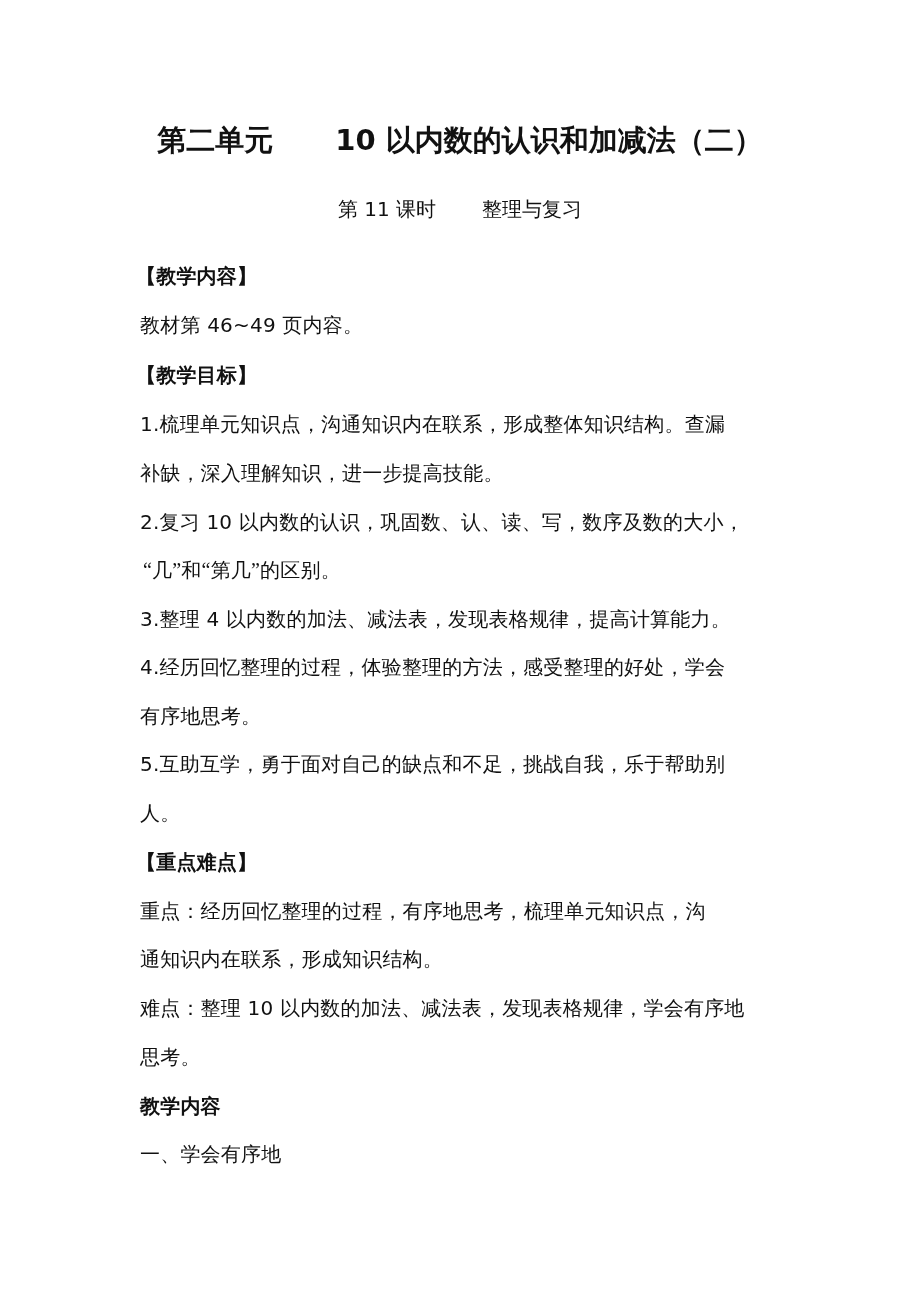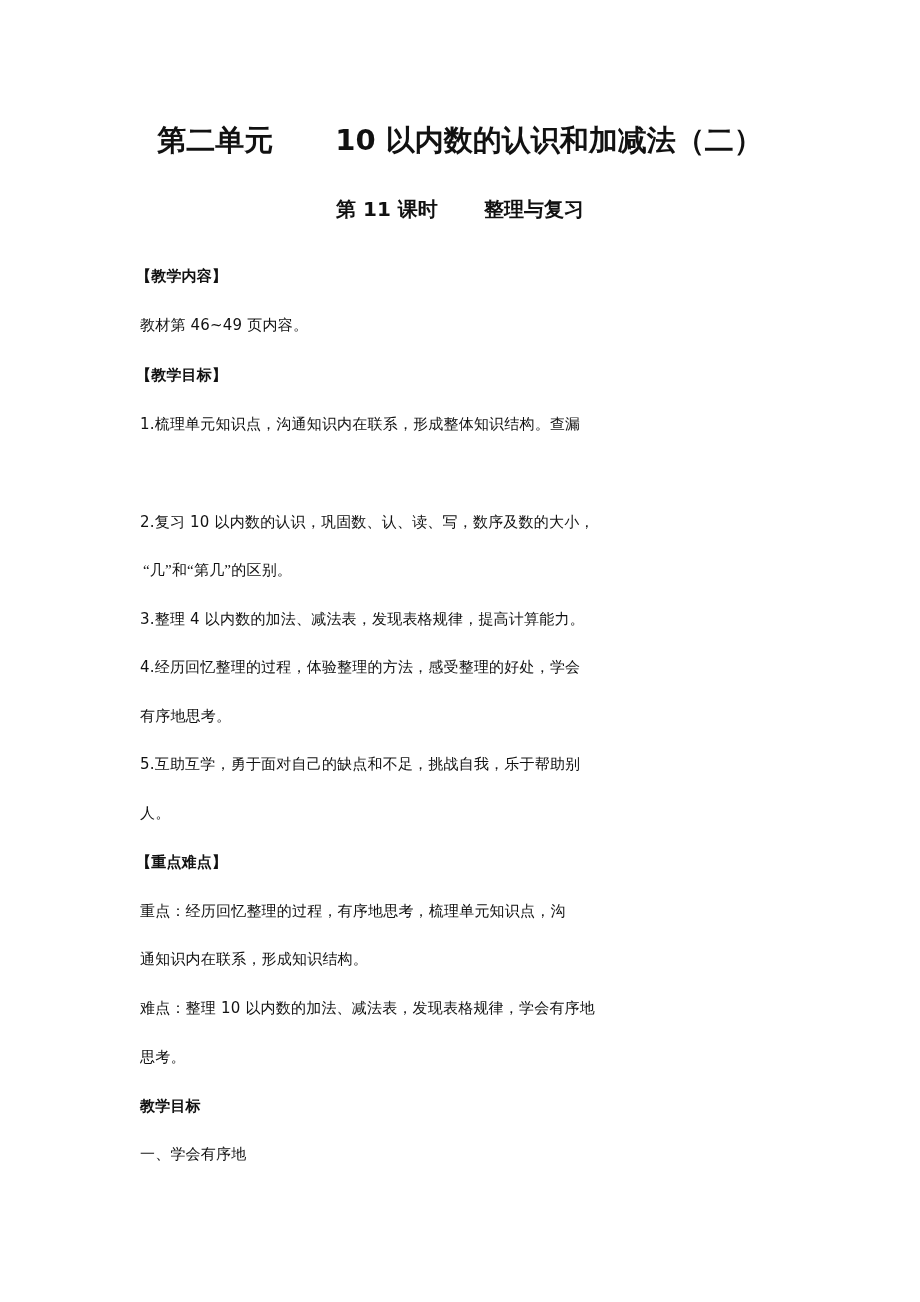--- a/index.html
+++ b/index.html
@@ -18,21 +18,21 @@
     .page {
       position: absolute;
       left: 0; top: 0;
       width: 920px;
       height: 1302px;
     }
     .line {
       position: absolute;
       left: 140px;
       white-space: nowrap;
-      font-size: 15px;
+      font-size: 20px;
       line-height: 24px;
       letter-spacing: 0.2px;
     }
     .title {
       position: absolute;
       top: 122px;
       left: 0;
       width: 920px;
       text-align: center;
       font-size: 29px;
@@ -42,21 +42,21 @@
     }
     .title .gap { display: inline-block; width: 62px; }
     .subtitle {
       position: absolute;
       top: 196px;
       left: 0;
       width: 920px;
       text-align: center;
       font-size: 20px;
       line-height: 26px;
-      font-weight: bold;
+      font-weight: normal;
       white-space: nowrap;
     }
     .subtitle .gap { display: inline-block; width: 46px; }
     .heading {
       font-weight: bold;
       left: 136px;
     }
     .indent-quote { left: 143px; font-family: Liberation Serif, serif; }
   </style>
 </head>
@@ -70,30 +70,31 @@
 
   <div class="subtitle">
     <span>第 11 课时</span><span class="gap"></span><span>整理与复习</span>
   </div>
 
   <div class="line heading" style="top:264px">【教学内容】</div>
   <div class="line" style="top:313px">教材第 46~49 页内容。</div>
 
   <div class="line heading" style="top:363px">【教学目标】</div>
   <div class="line" style="top:412px">1.梳理单元知识点，沟通知识内在联系，形成整体知识结构。查漏</div>
+  <div class="line" style="top:461px">补缺，深入理解知识，进一步提高技能。</div>
   <div class="line" style="top:510px">2.复习 10 以内数的认识，巩固数、认、读、写，数序及数的大小，</div>
   <div class="line indent-quote" style="top:558px">“几”和“第几”的区别。</div>
   <div class="line" style="top:607px">3.整理 4 以内数的加法、减法表，发现表格规律，提高计算能力。</div>
   <div class="line" style="top:655px">4.经历回忆整理的过程，体验整理的方法，感受整理的好处，学会</div>
   <div class="line" style="top:704px">有序地思考。</div>
   <div class="line" style="top:752px">5.互助互学，勇于面对自己的缺点和不足，挑战自我，乐于帮助别</div>
   <div class="line" style="top:801px">人。</div>
 
   <div class="line heading" style="top:850px">【重点难点】</div>
   <div class="line" style="top:899px">重点：经历回忆整理的过程，有序地思考，梳理单元知识点，沟</div>
   <div class="line" style="top:947px">通知识内在联系，形成知识结构。</div>
   <div class="line" style="top:996px">难点：整理 10 以内数的加法、减法表，发现表格规律，学会有序地</div>
   <div class="line" style="top:1045px">思考。</div>
 
-  <div class="line heading" style="top:1094px; left:140px">教学目标</div>
+  <div class="line heading" style="top:1094px; left:140px">教学内容</div>
   <div class="line" style="top:1142px">一、学会有序地</div>
 
 </div>
 
 </body></html>

